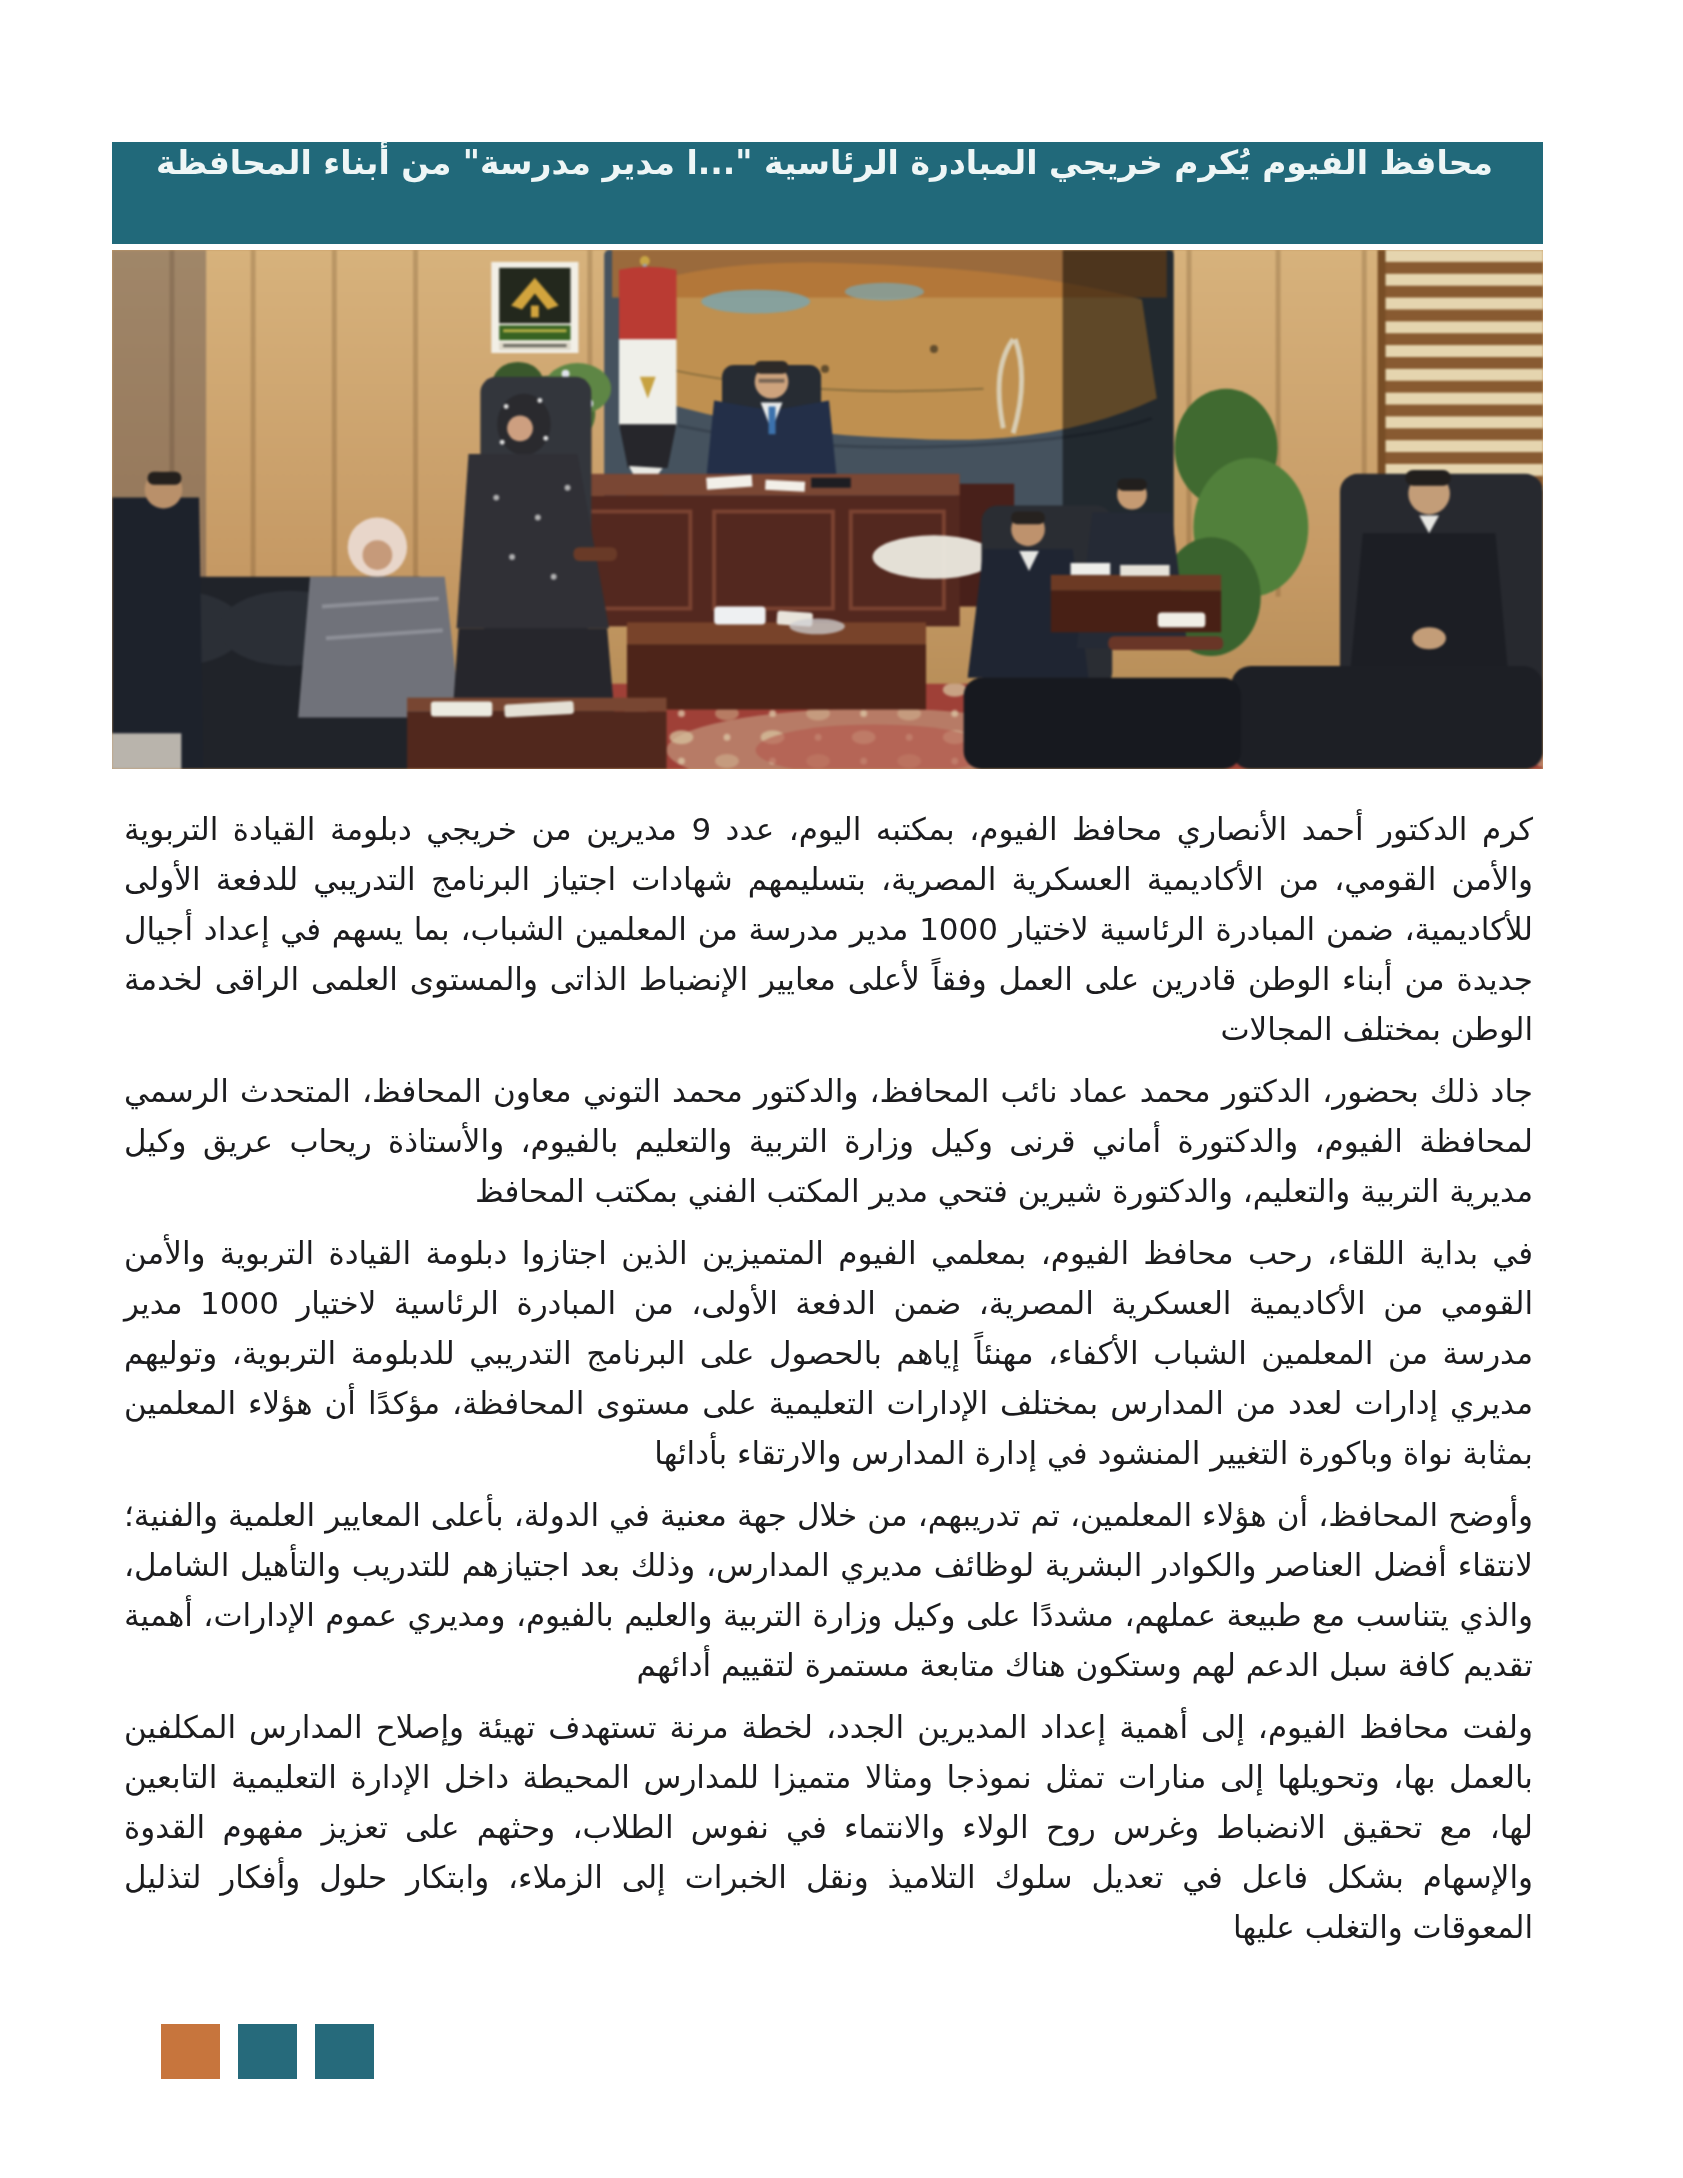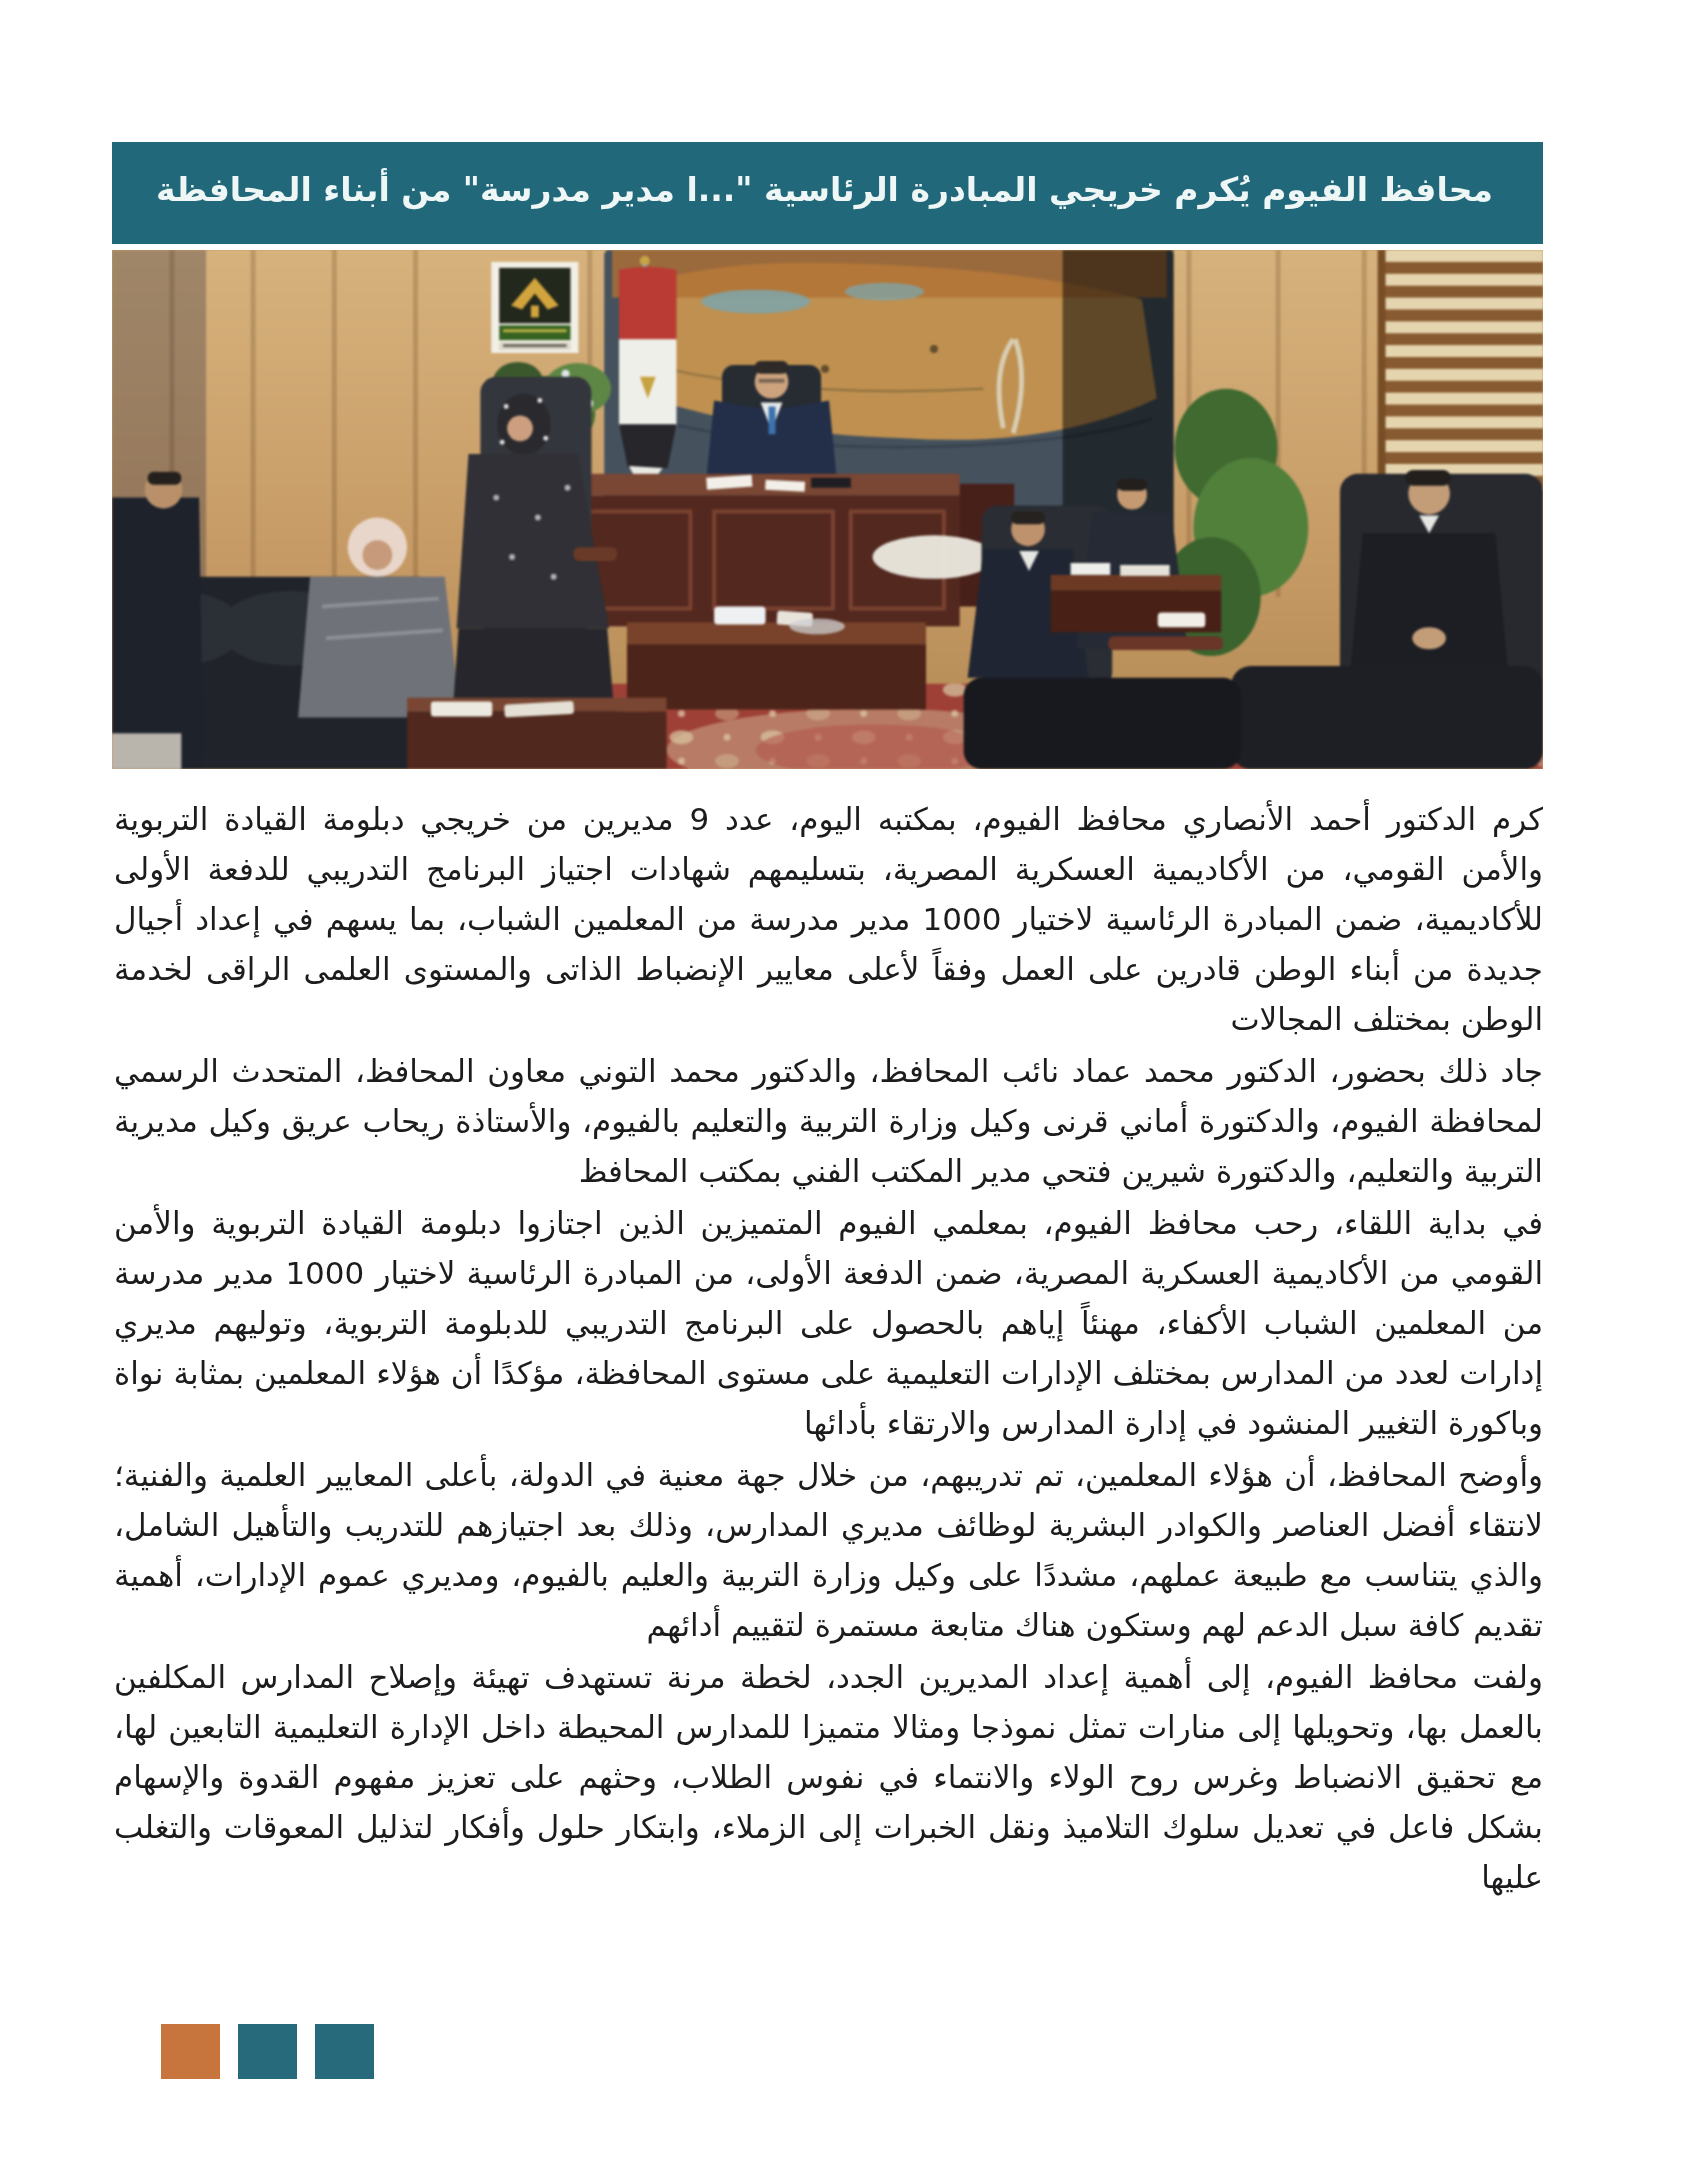--- a/index.html
+++ b/index.html
@@ -3,37 +3,37 @@
 <meta charset="utf-8">
 <style>
   html,body{margin:0;padding:0;}
   body{
     width:1683px;height:2178px;position:relative;background:#ffffff;
     font-family:"DejaVu Sans","Liberation Sans",sans-serif;
     overflow:hidden;
   }
   .banner{
     position:absolute;left:112px;top:142px;width:1431px;height:102px;
-    display:flex;align-items:center;direction:rtl;
+    display:flex;align-items:flex-start;direction:rtl;
     box-sizing:border-box;padding:0 50px 6px 20px;
   }
   .banner h1{
     margin:0;font-size:33px;line-height:1.25;font-weight:bold;letter-spacing:0;
   }
   .photo{
     position:absolute;left:112px;top:250px;width:1431px;height:519px;
     overflow:hidden;background:#c89a62;
   }
   .photo svg{display:block;width:1431px;height:519px;filter:blur(1.1px) saturate(.95);}
   .article{
     position:absolute;left:112px;top:792px;width:1433px;
     direction:rtl;text-align:justify;text-justify:inter-word;
     font-size:31px;line-height:50px;color:#1c1c1e;
   }
-  .article p{margin:2px;}
+  .article p{margin:12px;}
   .squares{
     position:absolute;left:161px;top:2024px;display:flex;gap:18px;
   }
   .squares .sq{width:59px;height:55px;}
 </style>
 </head>
 <body>
 
 <div class="banner" style="background: rgb(33, 105, 122); color: rgb(238, 246, 246);">
   <h1>محافظ الفيوم يُكرم خريجي المبادرة الرئاسية "...ا مدير مدرسة" من أبناء المحافظة</h1>

